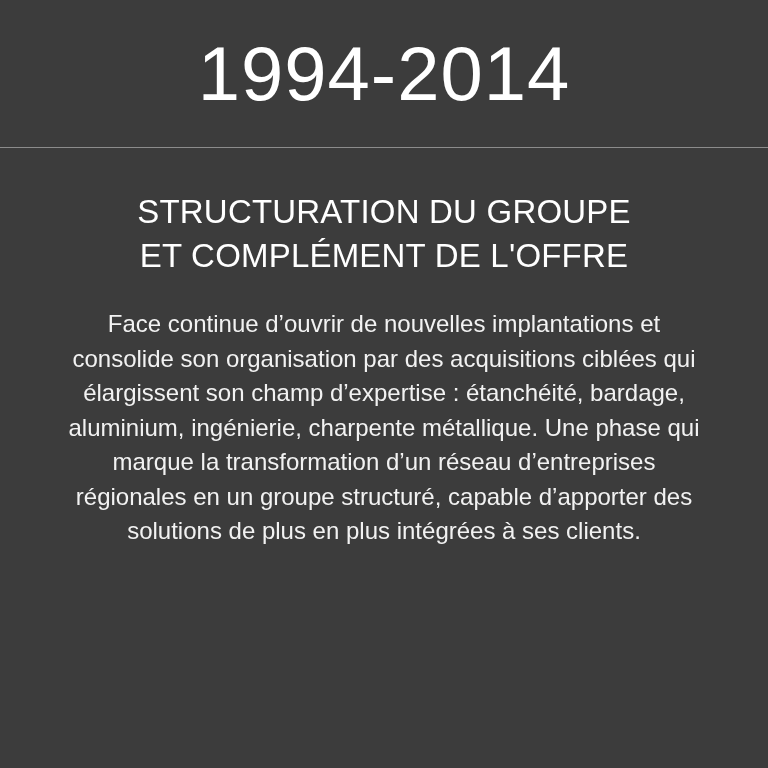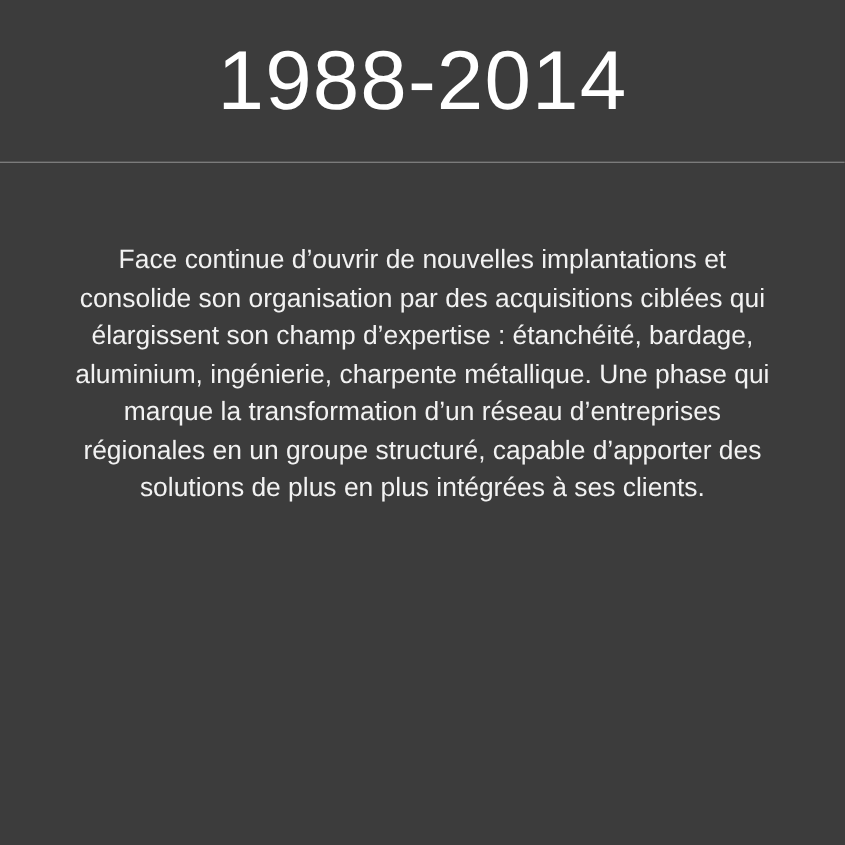--- a/index.html
+++ b/index.html
@@ -69,20 +69,24 @@
     color: #f2f2f2;
     max-width: 660px;
   }
 </style>
 </head>
 <body>
 
 <div class="card">
 
   <div class="year-block">
-    <div class="year">1988-2014</div>
+    <div class="year">1994-2014</div>
   </div>
 
   <div class="body-block">
+    <div class="headline">
+      <span class="hl-line">STRUCTURATION DU GROUPE</span>
+      <span class="hl-line">ET COMPLÉMENT DE L'OFFRE</span>
+    </div>
     <div class="paragraph">Face continue d’ouvrir de nouvelles implantations et consolide son organisation par des acquisitions ciblées qui élargissent son champ d’expertise : étanchéité, bardage, aluminium, ingénierie, charpente métallique. Une phase qui marque la transformation d’un réseau d’entreprises régionales en un groupe structuré, capable d’apporter des solutions de plus en plus intégrées à ses clients.</div>
   </div>
 
 </div>
 
 </body></html>

